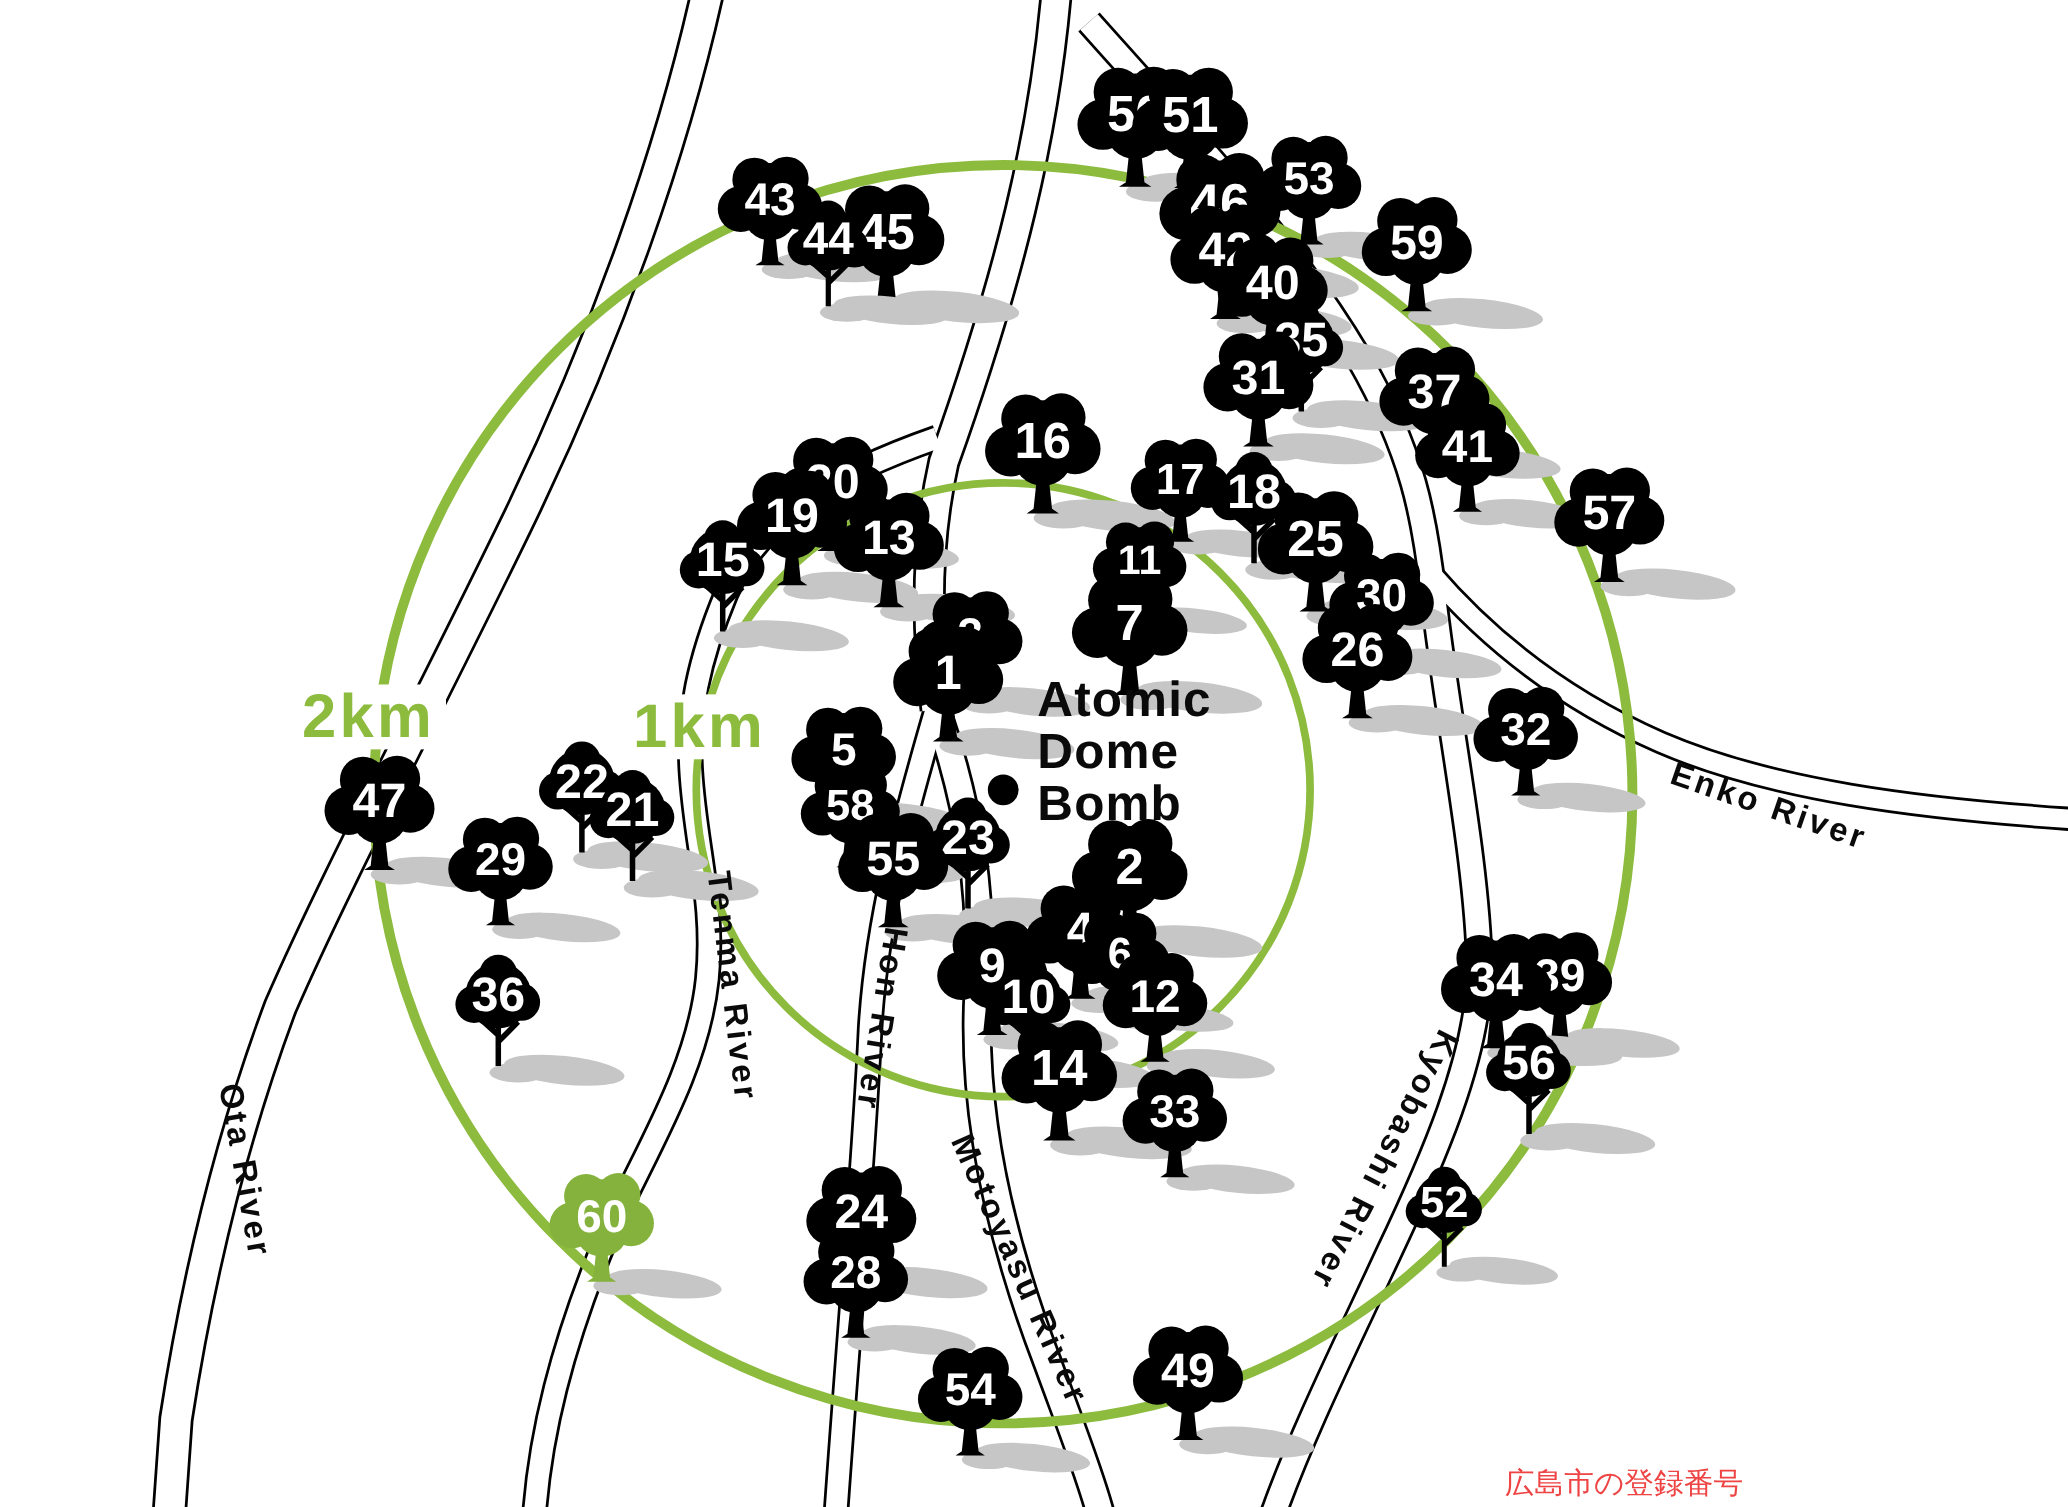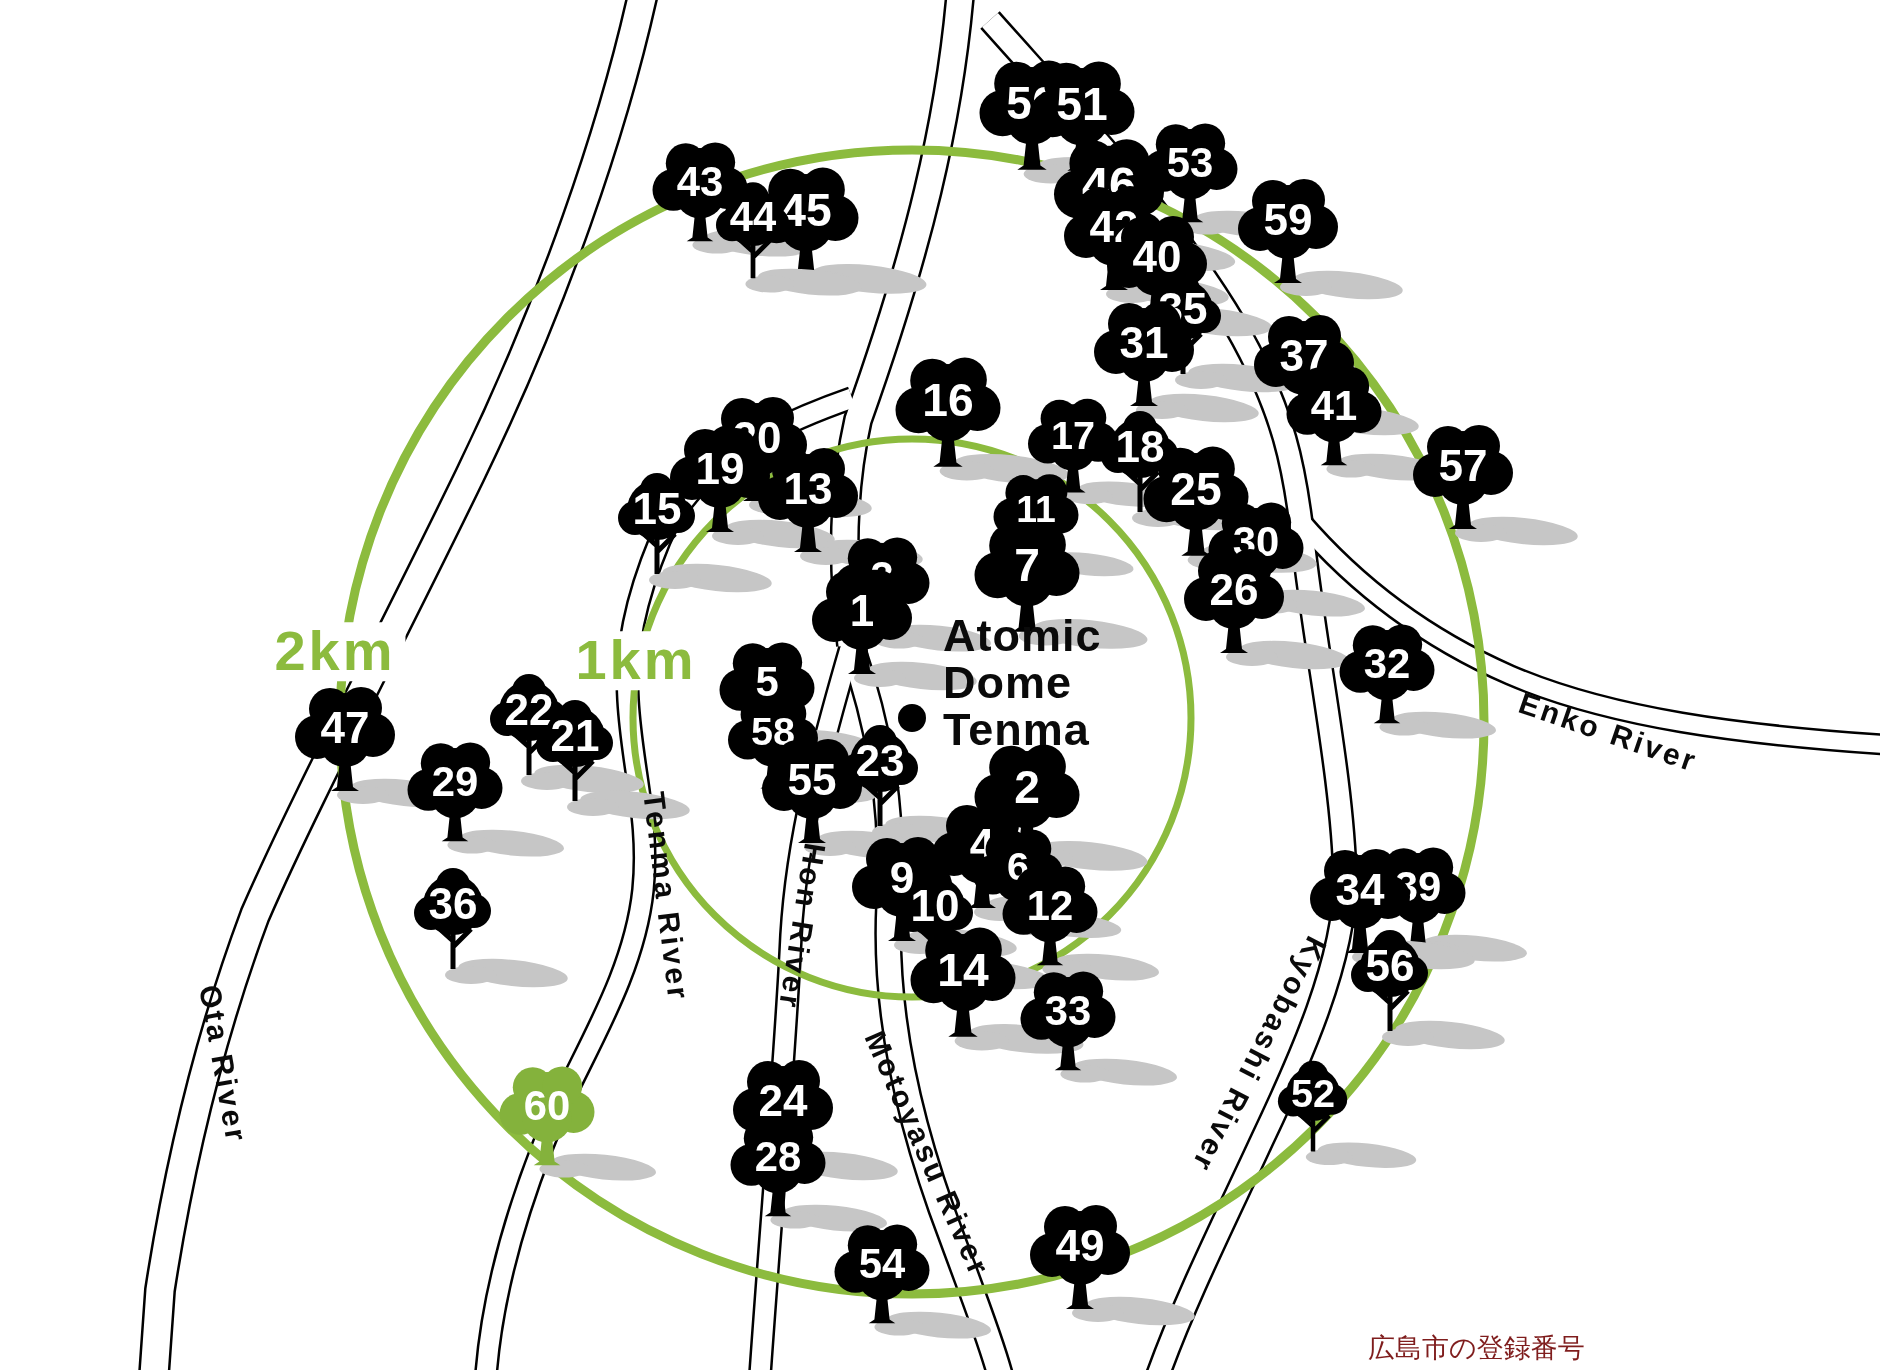--- a/index.html
+++ b/index.html
@@ -8,21 +8,21 @@
   #basemap{position:absolute;left:0;top:0;}
   .casing{fill:none;stroke:#000;stroke-linecap:butt;stroke-linejoin:round;}
   .water{fill:none;stroke:#fff;stroke-linecap:butt;stroke-linejoin:round;}
   .ring{fill:none;stroke:var(--green);}
   .river-label{font:bold 30px "Liberation Sans",sans-serif;letter-spacing:3px;fill:#0a0a0a;}
   .tree text{font:bold 44px "Liberation Sans",sans-serif;fill:#fff;text-anchor:middle;}
   .ring-label{position:absolute;transform:translate(-50%,-54%);color:var(--green);
       font-weight:bold;font-size:56px;letter-spacing:3px;background:#fff;padding:0 10px;line-height:1.05;}
   #dome-title{position:absolute;left:943px;top:612px;font-weight:bold;font-size:45px;
       line-height:47px;color:#0a0a0a;letter-spacing:1px;}
-  #caption{position:absolute;left:1368px;top:1330px;font-size:27px;color:#7f1d1d;
+  #caption{position:absolute;left:1368px;top:1330px;font-size:27px;color:#ef4444;
       font-family:"Liberation Sans","DejaVu Sans",sans-serif;}
 </style>
 </head>
 <body>
 
 <div id="stage">
 
   <svg id="basemap" width="1880" height="1370" viewBox="0 0 1880 1370">
 
     <g id="casings">
@@ -713,17 +713,17 @@
         <text class="river-label" text-anchor="middle" transform="translate(1605 742) rotate(19)">Enko River</text>
       </g>
   </svg>
 
   <div class="ring-label" id="ring-label-0" style="left: 335px; top: 654px;">2km</div>
   <div class="ring-label" id="ring-label-1" style="left: 636px; top: 650px; margin-top: 13px;">1km</div>
 
   <div id="dome-title">
     <div>Atomic</div>
     <div>Dome</div>
-    <div>Tenma</div>
+    <div>Bomb</div>
   </div>
 
   <div id="caption">広島市の登録番号</div>
 </div>
 
 </body></html>

